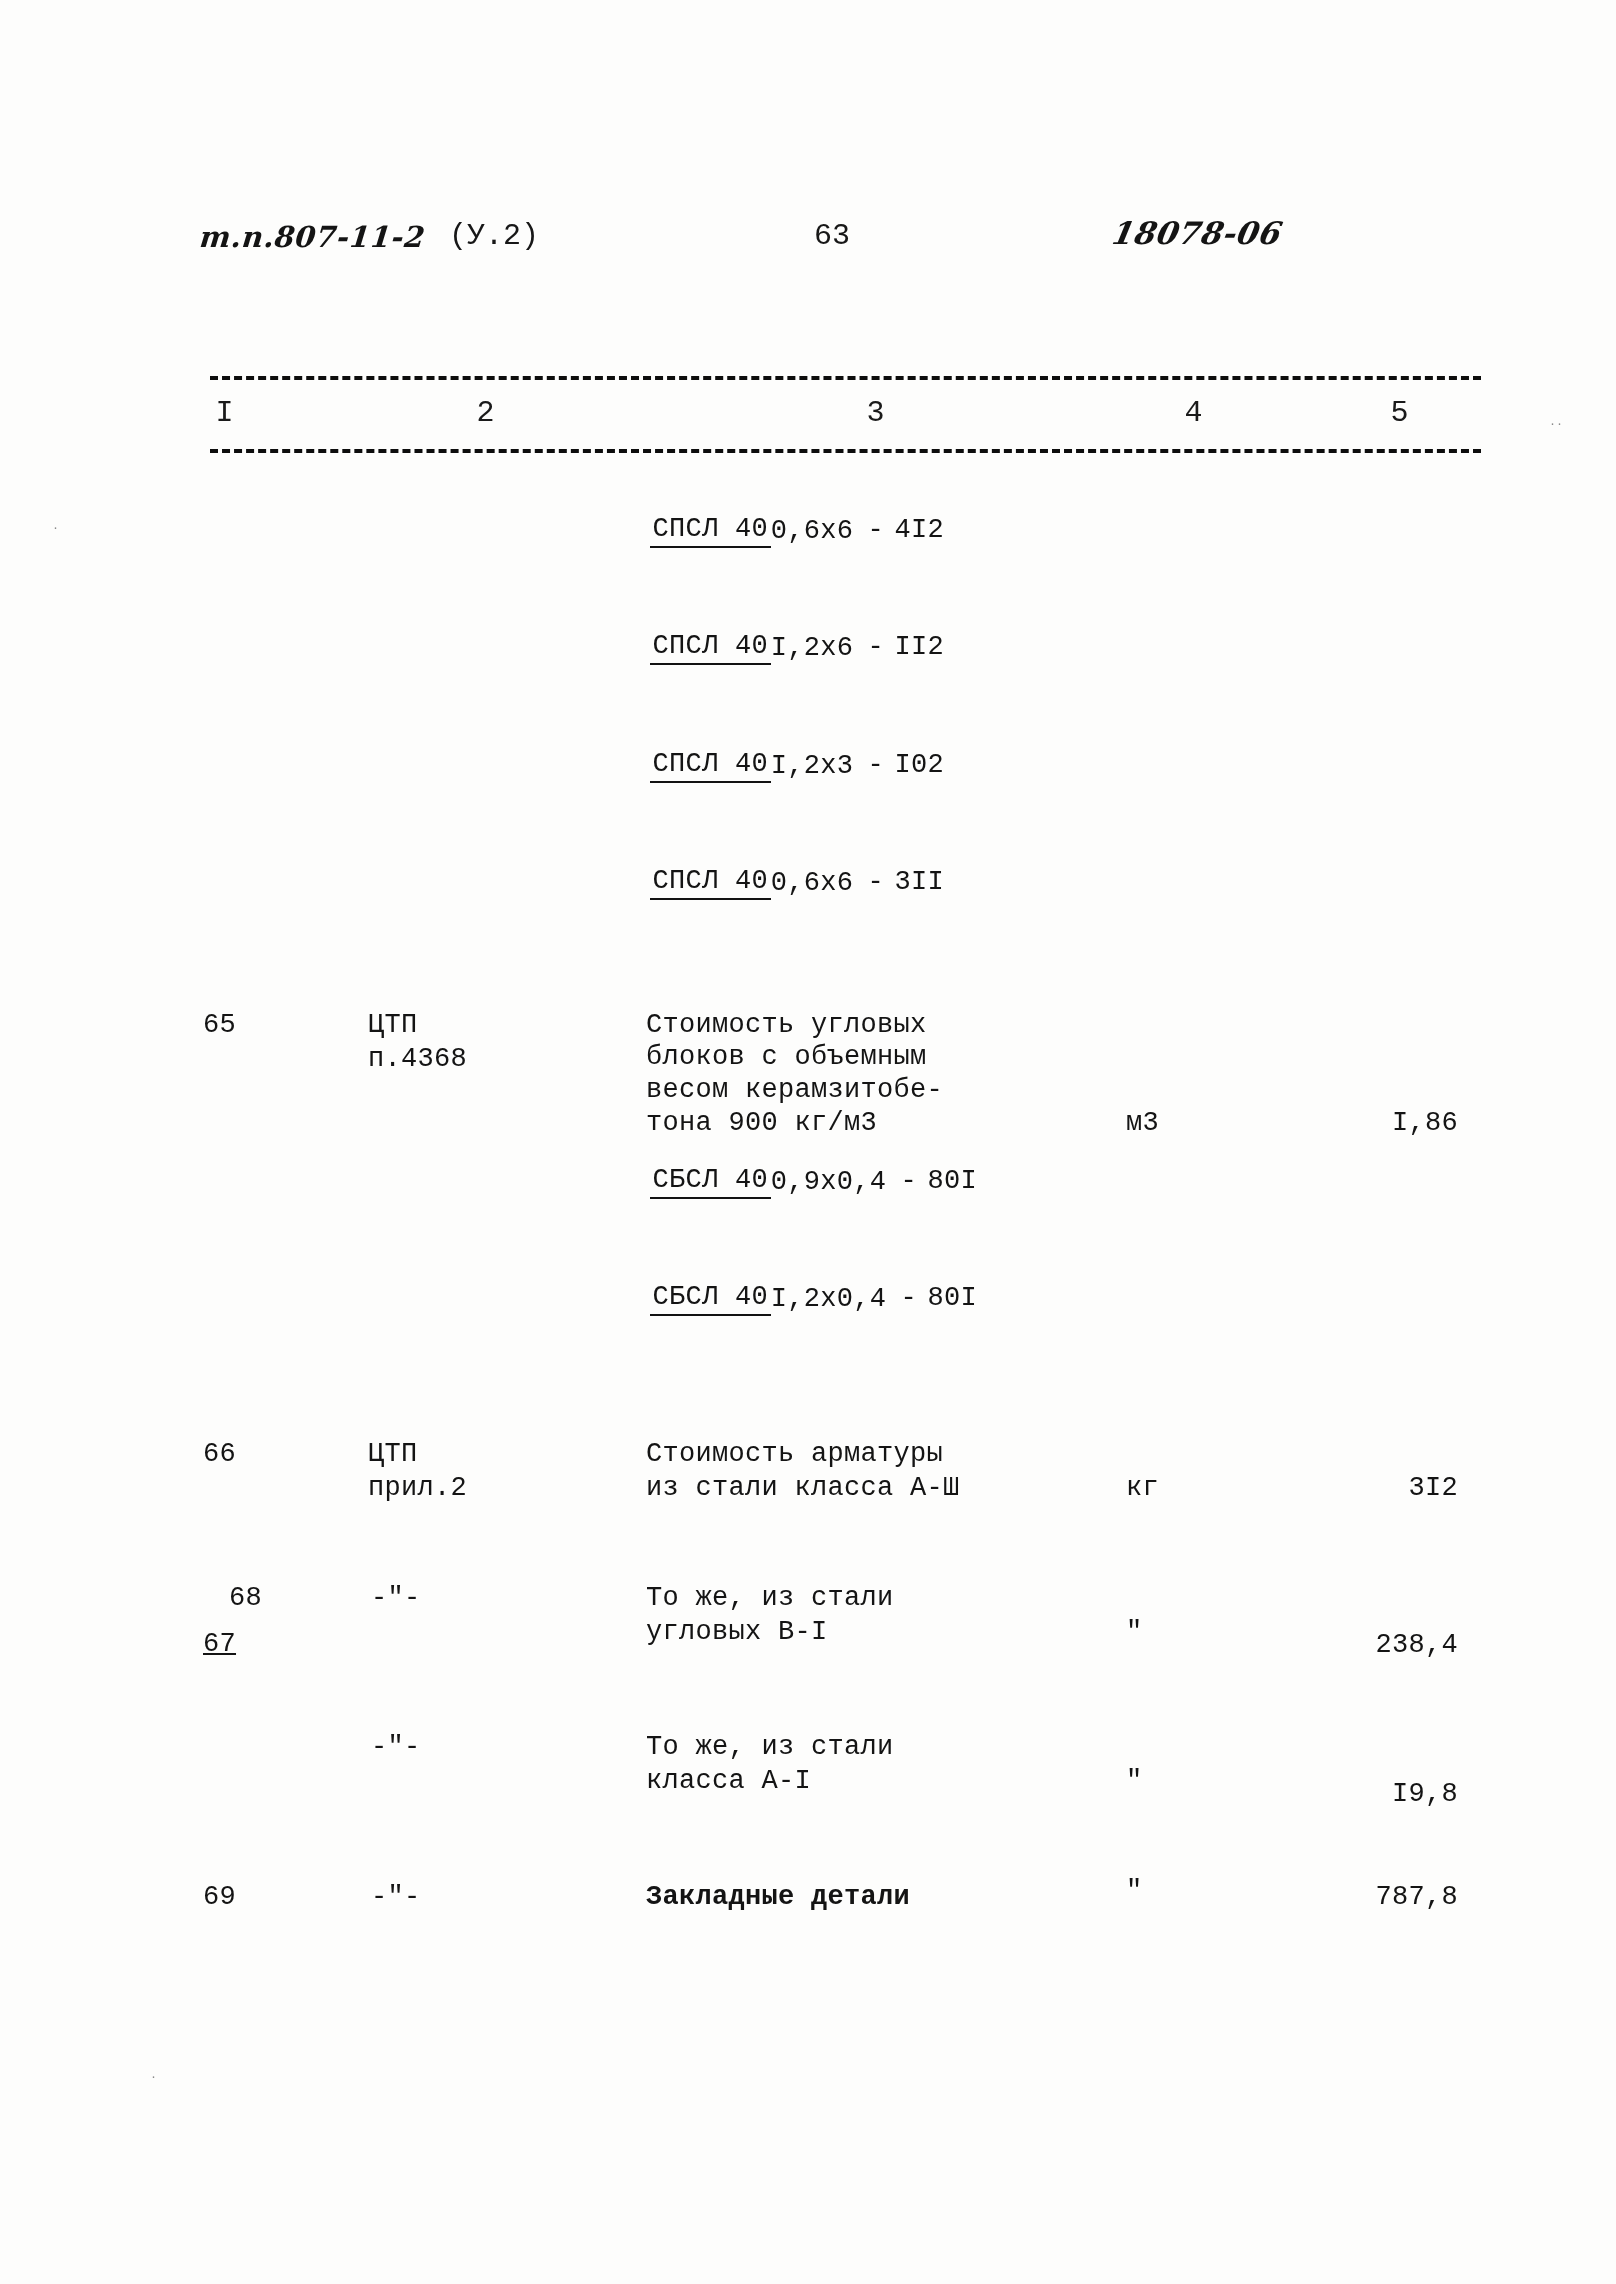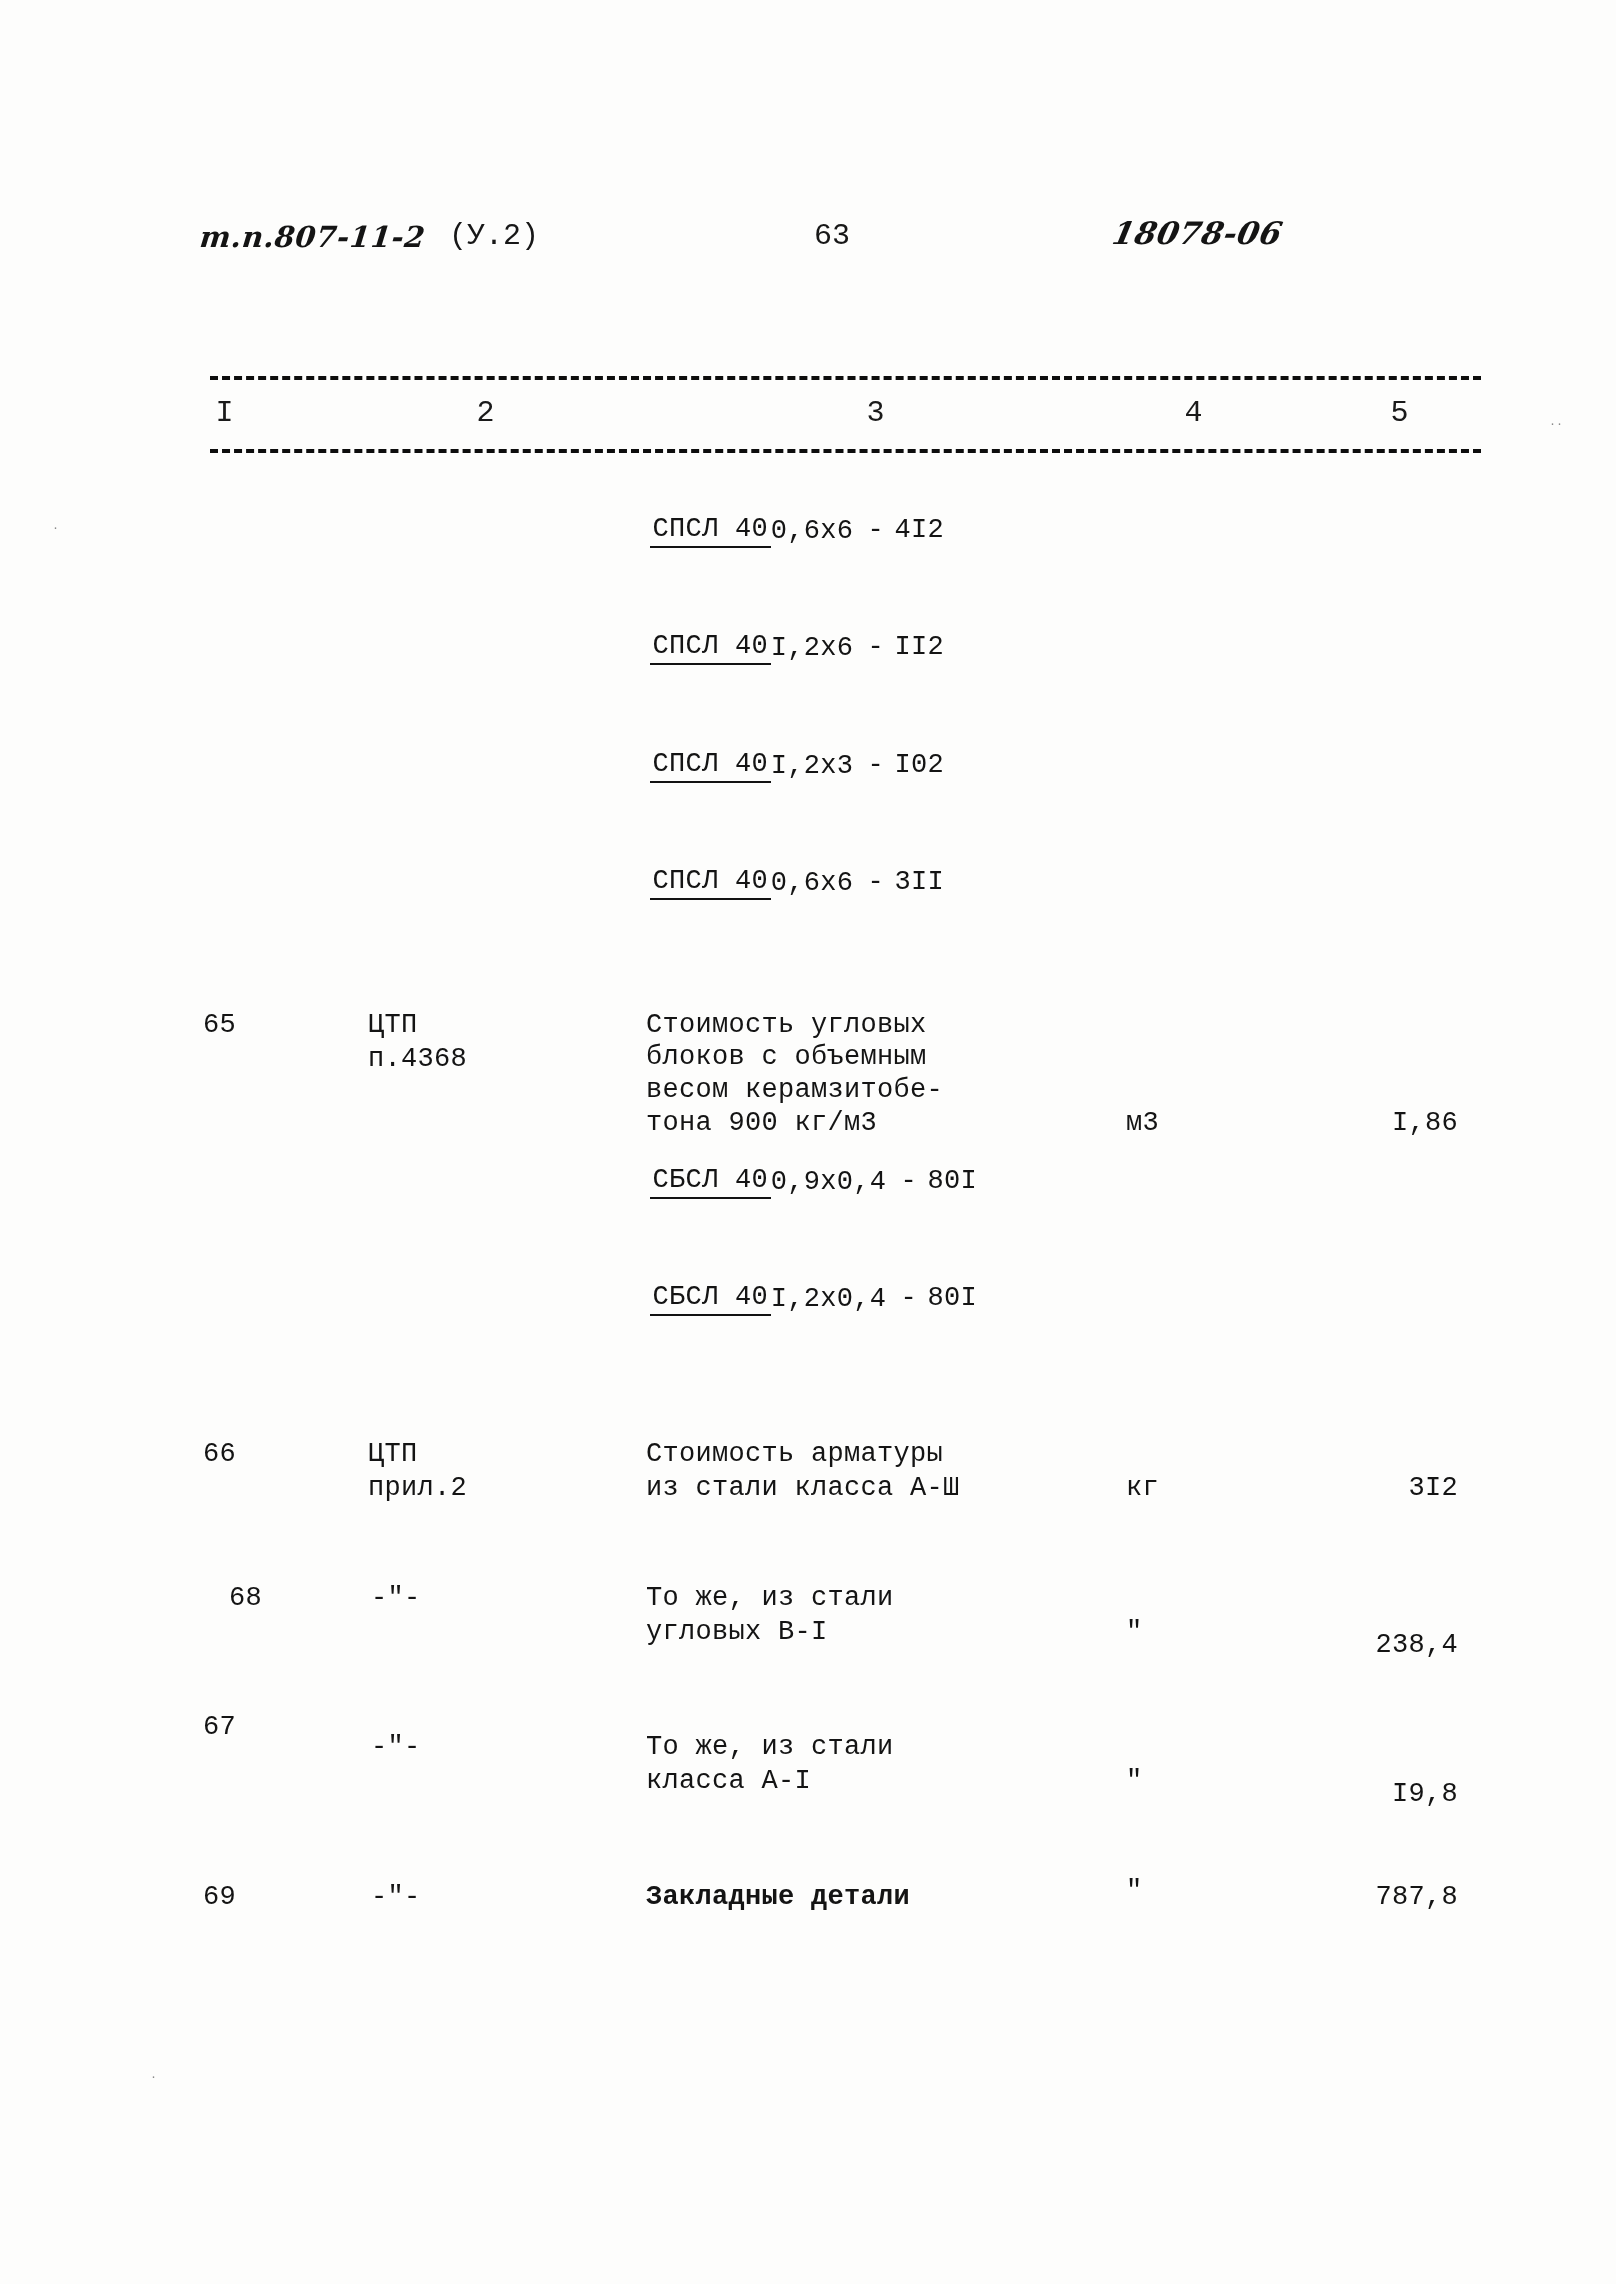--- a/index.html
+++ b/index.html
@@ -252,21 +252,21 @@
 
   <div class="t num" style="left:207px; top:1582px;margin-left:22px;">68</div>
   <div class="t code" style="left:371px; top:1582px;">-"-</div>
 
   <div class="t desc" style="left:646px; top:1582px;">То же, из стали</div>
   <div class="t desc" style="left:646px; top:1616px;">угловых В-I</div>
 
   <div class="t unit" style="left:1126px; top:1616px;">"</div>
   <div class="t qty" style="left:1263px; top:1629px;">238,4</div>
 
-  <div class="t num" style="left:203px; top:1711px;">67</div>
+  <div class="t num" style="left:203px; top:1628px;text-decoration:underline;">67</div>
   <div class="t code" style="left:371px; top:1731px;">-"-</div>
 
   <div class="t desc" style="left:646px; top:1731px;">То же, из стали</div>
   <div class="t desc" style="left:646px; top:1765px;">класса А-I</div>
 
   <div class="t unit" style="left:1126px; top:1765px;">"</div>
   <div class="t qty" style="left:1263px; top:1778px;">I9,8</div>
 
   <div class="t num" style="left:203px; top:1881px;">69</div>
   <div class="t code" style="left:371px; top:1881px;">-"-</div>

